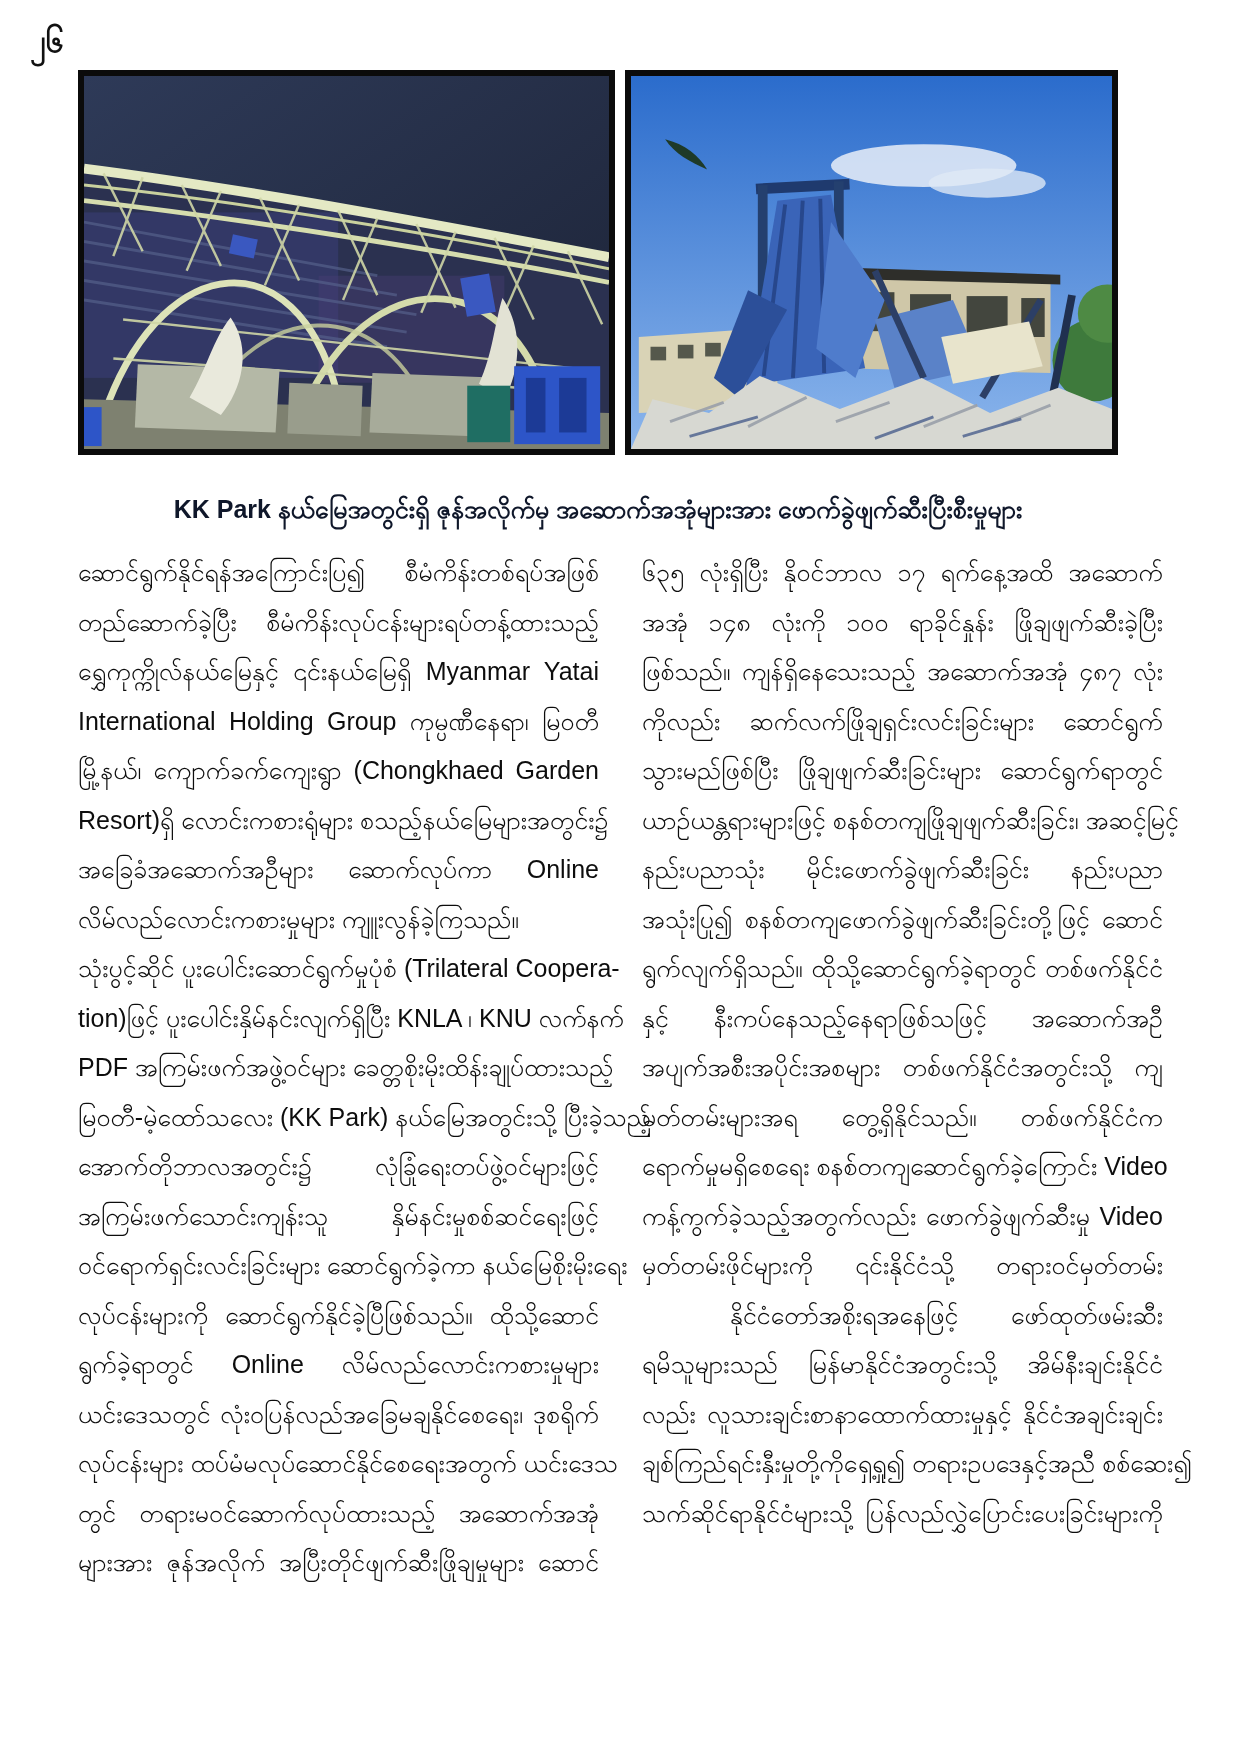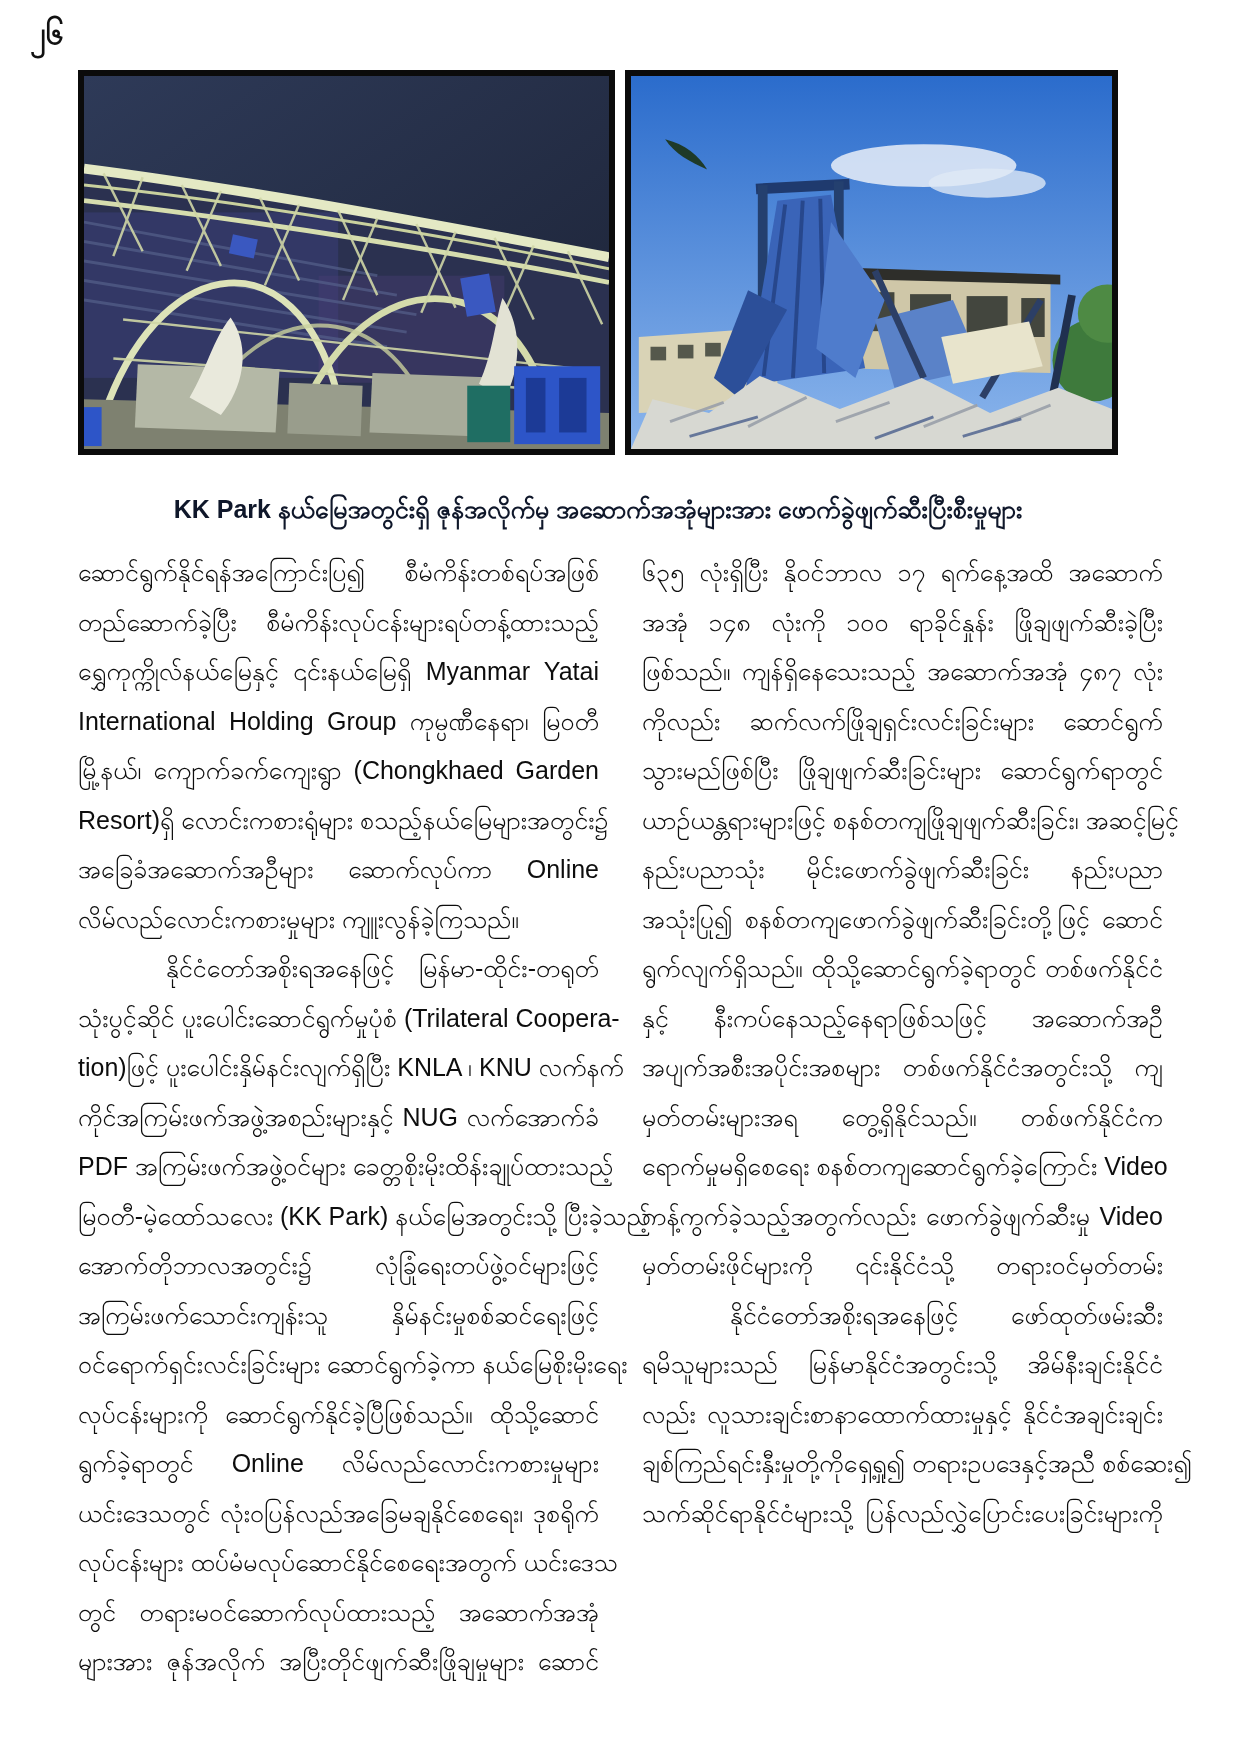--- a/index.html
+++ b/index.html
@@ -1,19 +1,19 @@
 <!DOCTYPE html>
 <html><head>
 <meta charset="utf-8">
 <style>
   html,body{margin:0;padding:0;background:#ffffff;}
   body{font-family:"Liberation Sans", sans-serif; width:1241px; height:1755px; position:relative; color:#111;}
   #page{position:relative;width:1241px;height:1755px;background:#fff;overflow:hidden;}
 
-  .pagenum{position:absolute;left:30px;top:12px;font-size:32px;font-weight:600;color:#111;}
+  .pagenum{position:absolute;left:30px;top:20px;font-size:32px;font-weight:600;color:#111;}
 
   .photos{position:absolute;left:78px;top:70px;width:1040px;display:flex;gap:10px;}
   .photo{box-sizing:border-box;border:6px solid #0b0b0b;background:#222;height:385px;}
   .photo svg{display:block;width:100%;height:100%;}
   .photo-left{width:537px;}
   .photo-right{width:493px;}
 
   .caption{position:absolute;left:78px;top:492px;width:1040px;text-align:center;
            font-weight:bold;font-size:25px;line-height:34px;color:#0f172a;}
 
@@ -167,24 +167,22 @@
   <div class="columns">
     <div class="col" id="col-left">
         <div class="line">ဆောင်ရွက်နိုင်ရန်အကြောင်းပြ၍ စီမံကိန်းတစ်ရပ်အဖြစ်</div>
         <div class="line">တည်ဆောက်ခဲ့ပြီး စီမံကိန်းလုပ်ငန်းများရပ်တန့်ထားသည့်</div>
         <div class="line">ရွှေကုက္ကိုလ်နယ်မြေနှင့် ၎င်းနယ်မြေရှိ Myanmar Yatai</div>
         <div class="line">International Holding Group ကုမ္ပဏီနေရာ၊ မြဝတီ</div>
         <div class="line">မြို့နယ်၊ ကျောက်ခက်ကျေးရွာ (Chongkhaed Garden</div>
         <div class="line">Resort)ရှိ လောင်းကစားရုံများ စသည့်နယ်မြေများအတွင်း၌</div>
         <div class="line">အခြေခံအဆောက်အဦများ ဆောက်လုပ်ကာ Online</div>
         <div class="line last">လိမ်လည်လောင်းကစားမှုများ ကျူးလွန်ခဲ့ကြသည်။</div>
-        <div class="line indent">နိုင်ငံတော်အစိုးရအနေဖြင့် မြန်မာ-ထိုင်း-တရုတ်</div>
         <div class="line">သုံးပွင့်ဆိုင် ပူးပေါင်းဆောင်ရွက်မှုပုံစံ (Trilateral Coopera-</div>
         <div class="line">tion)ဖြင့် ပူးပေါင်းနှိမ်နင်းလျက်ရှိပြီး KNLA ၊ KNU လက်နက်</div>
-        <div class="line">ကိုင်အကြမ်းဖက်အဖွဲ့အစည်းများနှင့် NUG လက်အောက်ခံ</div>
         <div class="line">PDF အကြမ်းဖက်အဖွဲ့ဝင်များ ခေတ္တစိုးမိုးထိန်းချုပ်ထားသည့်</div>
         <div class="line">မြဝတီ-မဲ့ထော်သလေး (KK Park) နယ်မြေအတွင်းသို့ ပြီးခဲ့သည့်</div>
         <div class="line">အောက်တိုဘာလအတွင်း၌ လုံခြုံရေးတပ်ဖွဲ့ဝင်များဖြင့်</div>
         <div class="line">အကြမ်းဖက်သောင်းကျန်းသူ နှိမ်နင်းမှုစစ်ဆင်ရေးဖြင့်</div>
         <div class="line">ဝင်ရောက်ရှင်းလင်းခြင်းများ ဆောင်ရွက်ခဲ့ကာ နယ်မြေစိုးမိုးရေး</div>
         <div class="line">လုပ်ငန်းများကို ဆောင်ရွက်နိုင်ခဲ့ပြီဖြစ်သည်။ ထိုသို့ဆောင်</div>
         <div class="line">ရွက်ခဲ့ရာတွင် Online လိမ်လည်လောင်းကစားမှုများ</div>
         <div class="line">ယင်းဒေသတွင် လုံးဝပြန်လည်အခြေမချနိုင်စေရေး၊ ဒုစရိုက်</div>
         <div class="line">လုပ်ငန်းများ ထပ်မံမလုပ်ဆောင်နိုင်စေရေးအတွက် ယင်းဒေသ</div>
         <div class="line">တွင် တရားမဝင်ဆောက်လုပ်ထားသည့် အဆောက်အအုံ</div>

